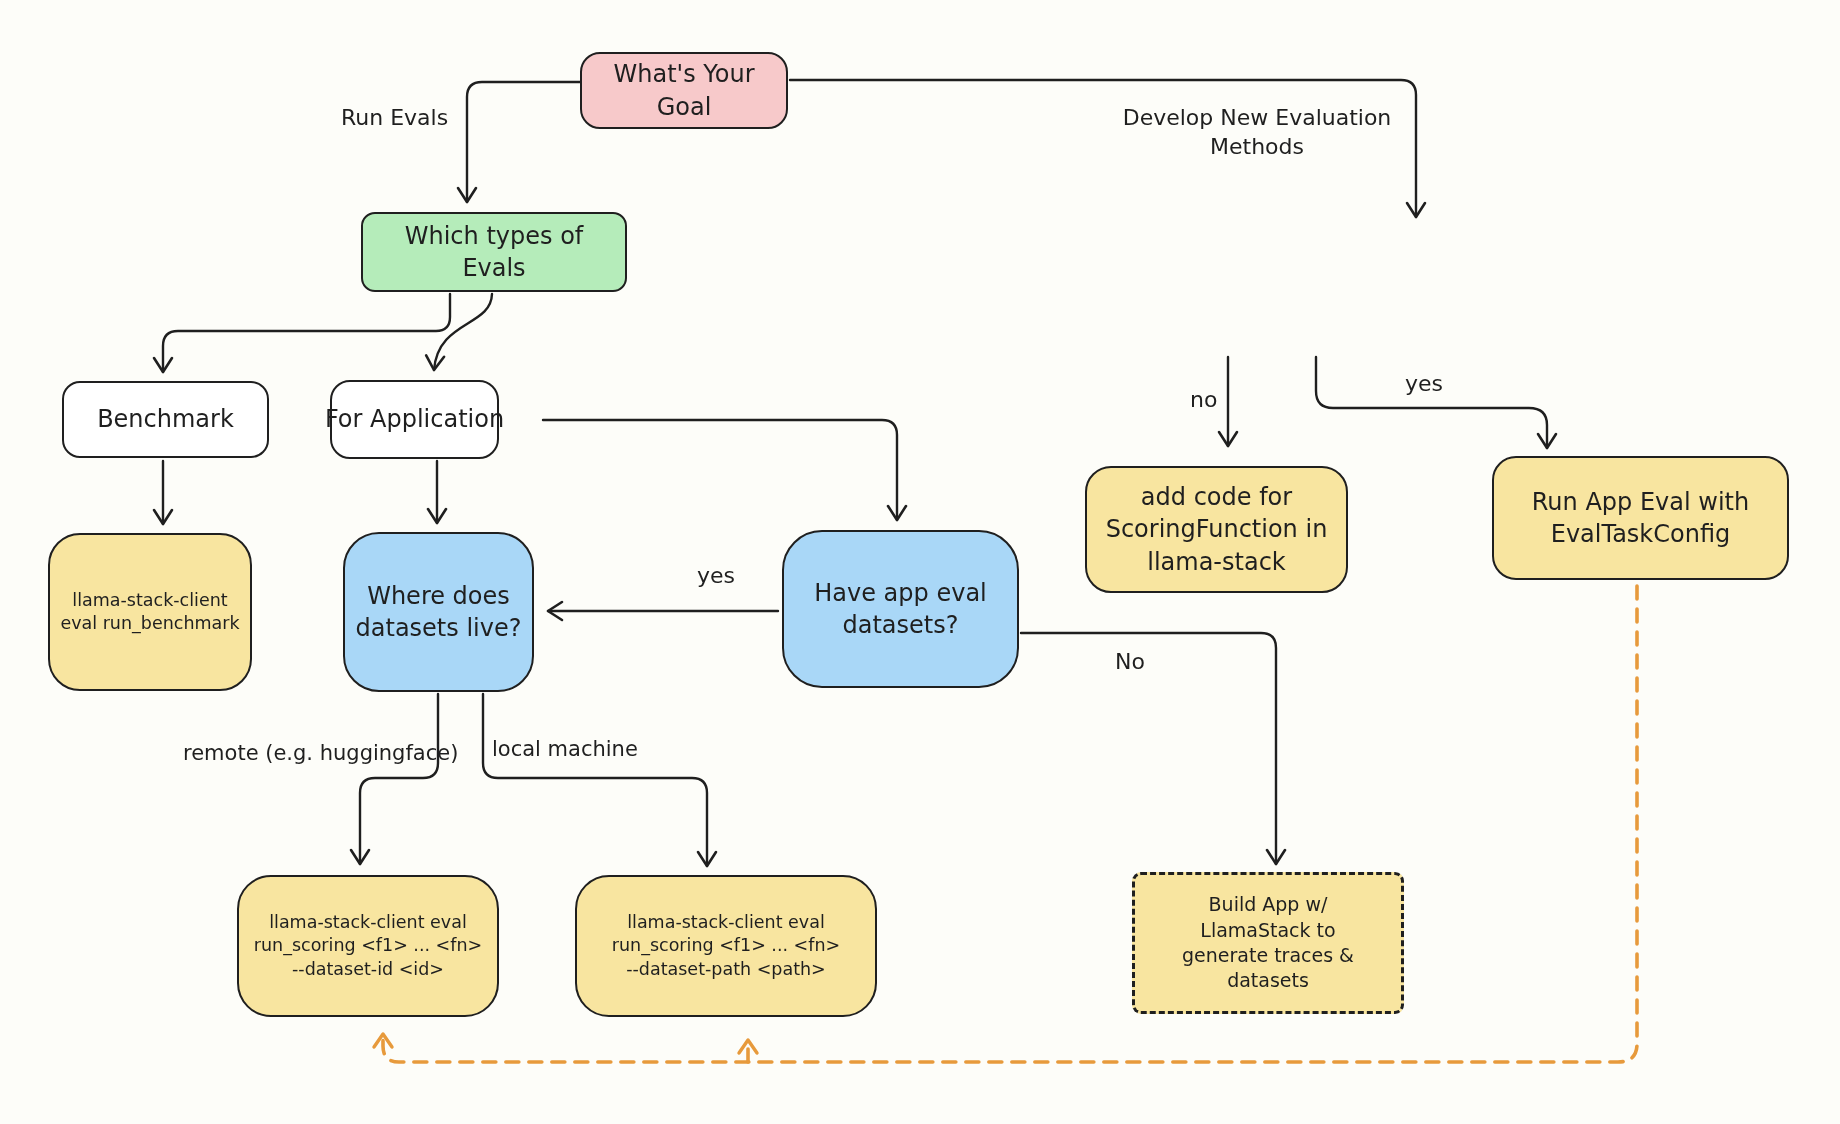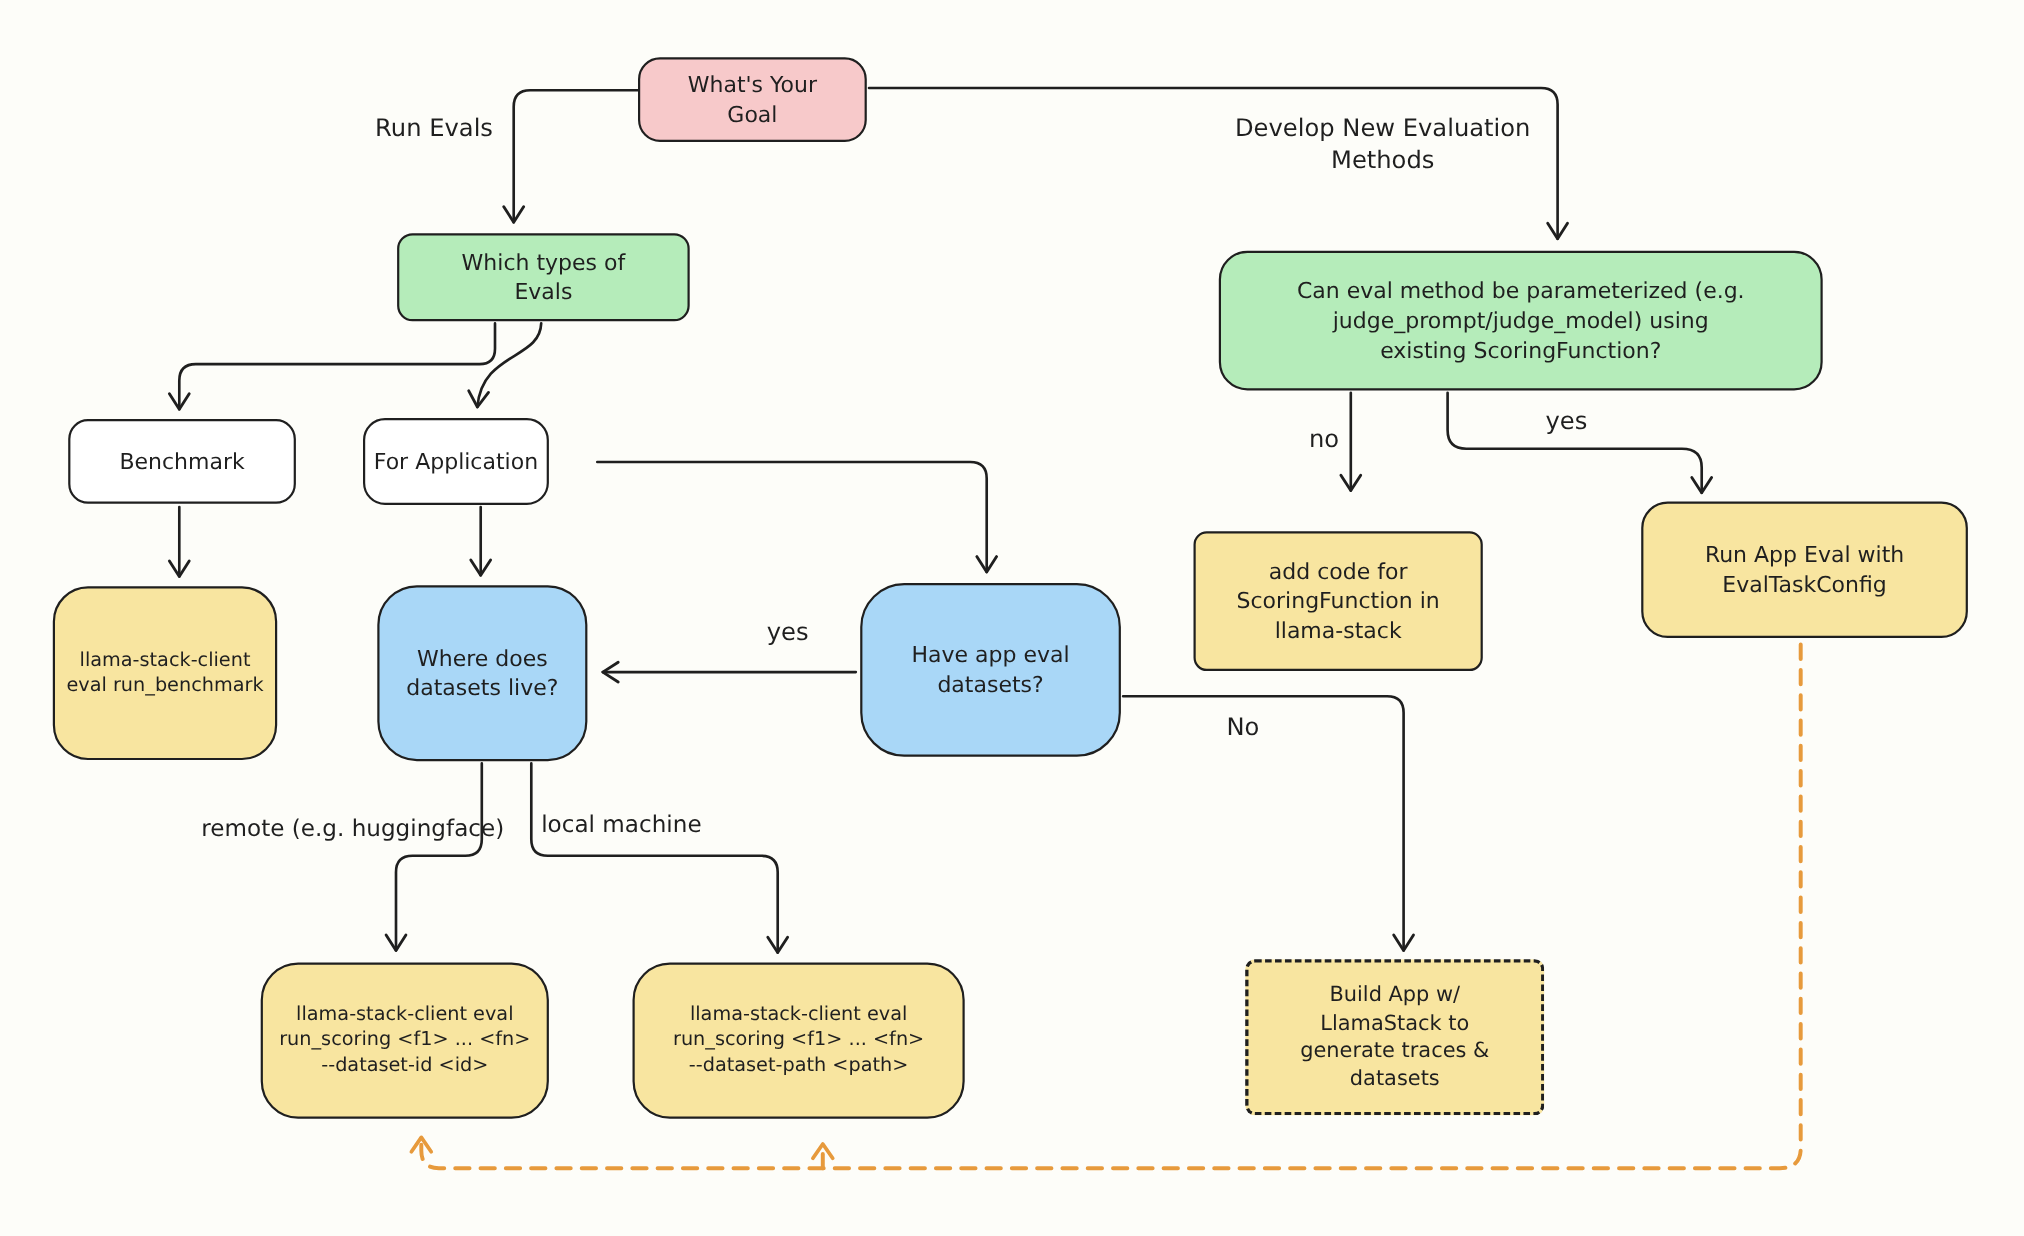--- a/index.html
+++ b/index.html
@@ -6,21 +6,21 @@
   .stage{
     position:relative;width:1840px;height:1124px;overflow:hidden;
     background:var(--bg,#fdfdf9);
     font-family:"DejaVu Sans",sans-serif;color:var(--stroke,#1f1f1f);
   }
   svg.wires{position:absolute;left:0;top:0;width:1840px;height:1124px;}
   .node{
     position:absolute;box-sizing:border-box;
     border:2.5px solid var(--stroke,#1f1f1f);
     display:flex;flex-direction:column;align-items:center;justify-content:center;
-    text-align:center;font-size:20px;
+    text-align:center;font-size:24px;
   }
   .node .line{white-space:nowrap;line-height:1.34;}
   .pink{background:var(--pink);}
   .green{background:var(--green);margin-left:13px;}
   .blue{background:var(--blue);}
   .yellow{background:var(--yellow);}
   .white{background:#ffffff;}
   .dashed{border-style:dashed;border-width:3px;}
   .small{font-size:17.5px;}
   .fs19{font-size:19px;}
@@ -88,27 +88,22 @@
   <div class="node blue" style="left:343px;top:532px;width:191px;height:160px;border-radius:36px;">
     <div class="line">Where does</div>
     <div class="line">datasets live?</div>
   </div>
 
   <div class="node blue" style="left:782px;top:530px;width:237px;height:158px;border-radius:40px;">
     <div class="line">Have app eval</div>
     <div class="line">datasets?</div>
   </div>
 
-  <div class="node green" style="left:1095px;top:228px;width:549px;height:127px;border-radius:26px;">
-    <div class="line">Can eval method be parameterized (e.g.</div>
-    <div class="line">judge_prompt/judge_model) using</div>
-    <div class="line">existing ScoringFunction?</div>
-  </div>
 
-  <div class="node yellow" style="left:1085px;top:483px;width:263px;height:127px;border-radius:12px;">
+  <div class="node yellow" style="left:1085px;top:466px;width:263px;height:127px;border-radius:26px;">
     <div class="line">add code for</div>
     <div class="line">ScoringFunction in</div>
     <div class="line">llama-stack</div>
   </div>
 
   <div class="node yellow" style="left:1492px;top:456px;width:297px;height:124px;border-radius:24px;">
     <div class="line">Run App Eval with</div>
     <div class="line">EvalTaskConfig</div>
   </div>
 

